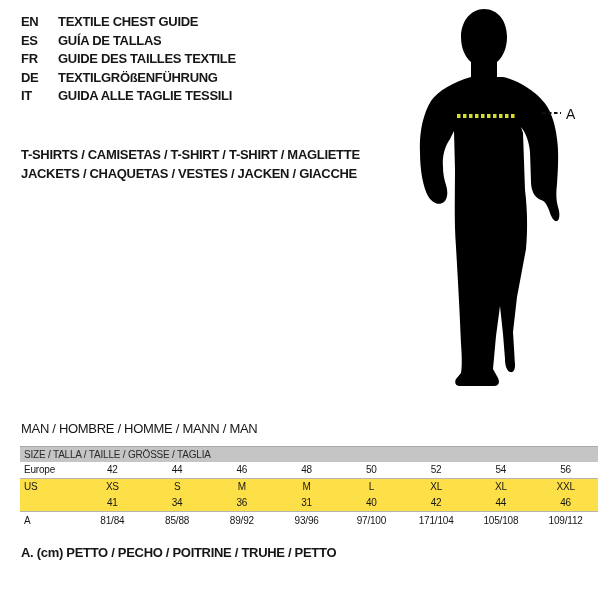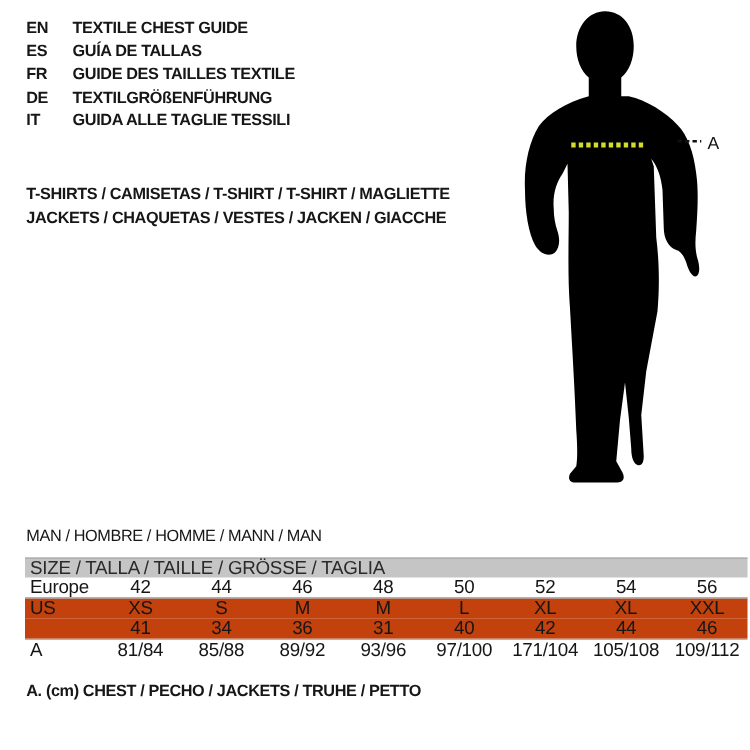--- a/index.html
+++ b/index.html
@@ -13,27 +13,27 @@
   .lang-row{display:flex;line-height:18.5px;font-size:13px;font-weight:bold;letter-spacing:-0.3px;}
   .lang-code{display:inline-block;width:37px;}
   
   .product-block{left:21px;top:105px;margin-top:41px;}
   .product-line{line-height:18.5px;font-size:13px;font-weight:bold;letter-spacing:-0.3px;white-space:nowrap;}
   
   .figure-svg{left:400px;top:0;width:200px;height:410px;}
   
   .section-title{left:21px;top:421px;font-size:13px;font-weight:normal;letter-spacing:-0.3px;}
   
-  .size-table{left:20px;top:446px;width:578px;font-size:15px;letter-spacing:-0.2px;}
+  .size-table{left:20px;top:446px;width:578px;font-size:10px;letter-spacing:-0.2px;}
   .t-header{
     background:#c5c5c5;border-top:1px solid #a9a9a9;
     height:15px;line-height:15px;padding-left:4px;color:#2a2a2a;
   }
   .t-row{display:flex;height:16px;line-height:16px;justify-content:flex-end;}
-  .t-row.shaded{background:#c2410c;}
+  .t-row.shaded{background:#fde047;}
   .t-row.bordered-top{border-top:1px solid #b3b3b3;}
   .t-label{width:60px;padding-left:4px;flex:0 0 auto;box-sizing:border-box;}
   .t-cell{flex:1 1 0;text-align:center;}
   .t-row.last{height:17px;line-height:17px;}
   
   .caption{left:21px;top:545px;font-size:13px;font-weight:bold;letter-spacing:-0.3px;}
   .fig-label{font-size:14px;font-family:"Liberation Sans", sans-serif;}
 </style>
 </head>
 <body>
@@ -134,13 +134,13 @@
     <span class="t-cell">85/88</span>
     <span class="t-cell">89/92</span>
     <span class="t-cell">93/96</span>
     <span class="t-cell">97/100</span>
     <span class="t-cell">171/104</span>
     <span class="t-cell">105/108</span>
     <span class="t-cell">109/112</span>
   </div>
 </div>
 
-<div class="abs caption">A. (cm) CHEST / PECHO / JACKETS / TRUHE / PETTO</div>
+<div class="abs caption">A. (cm) PETTO / PECHO / POITRINE / TRUHE / PETTO</div>
 
 </body></html>

